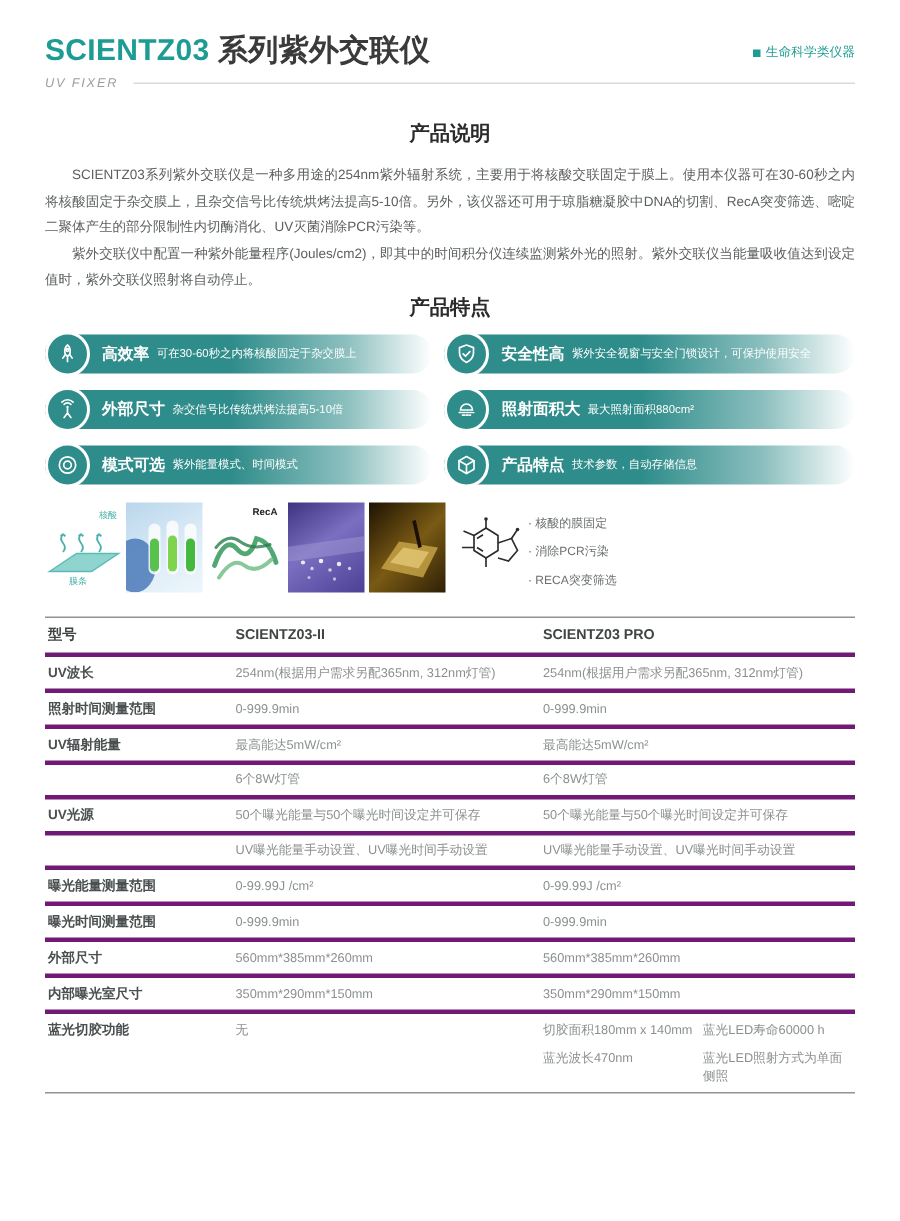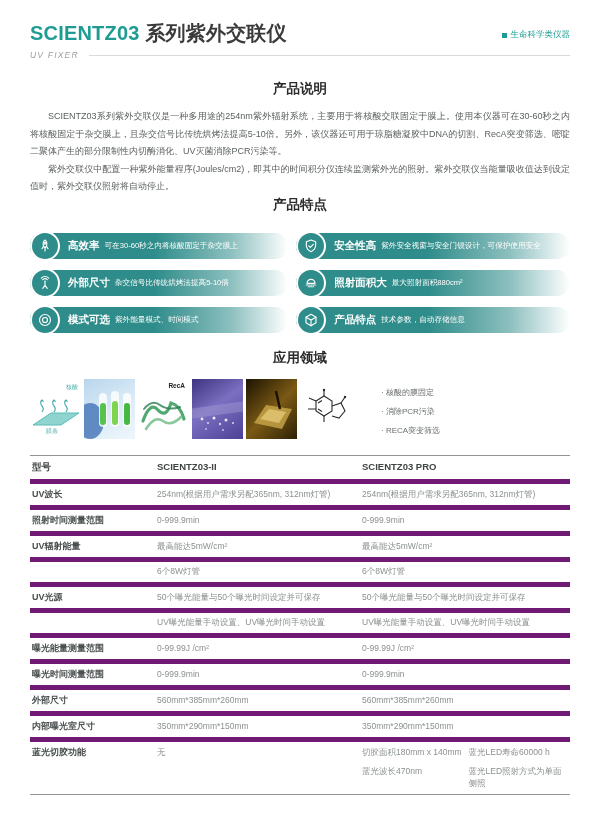--- a/index.html
+++ b/index.html
@@ -18,50 +18,50 @@
   .subtitle-line { flex:1; height:1px; background:#d7dbdb; }
 
   
   .section-title { font-size:13.5px; font-weight:bold; color:#2b2b2b;text-align:center; }
 
   
   .desc-block { margin-top:10px; }
   .para { font-size:9px; color:#5b5f5f; line-height:17.5px; text-align:justify; text-indent:2em; }
 
   
-  .features-grid { margin-top:19px; display:grid; grid-template-columns:1fr 1.06fr; column-gap:8px; row-gap:11px; }
+  .features-grid { margin-top:9px; display:grid; grid-template-columns:1fr 1.06fr; column-gap:8px; row-gap:11px; }
   .pill { position:relative; height:26px; border-radius:13px;
     background:linear-gradient(90deg,#2e8c8a 0%,#2e8c8a 48%,rgba(46,140,138,.55) 78%,rgba(46,140,138,0) 100%);
     display:flex; align-items:center; padding-left:38px; overflow:visible; }
   .pill-icon { position:absolute; left:0; top:-2px; width:30px; height:30px; border:2px solid #fff;
     border-radius:50%; background:#2e8c8a; display:flex; align-items:center; justify-content:center; }
   .pill-icon svg { width:16px; height:16px; stroke:#fff; fill:none; stroke-width:1.7; stroke-linecap:round; stroke-linejoin:round; }
   .pill-label { font-size:10.5px; font-weight:bold; color:#fff; margin-right:5px; white-space:nowrap; }
   .pill-desc { font-size:7.6px; color:#fefefe; white-space:nowrap; overflow:hidden; }
 
   
   .app-row { display:flex; margin-top:12px; }
   .tiles { display:flex; gap:3px; }
   .tile { width:51px; height:60px; position:relative; overflow:hidden; background:#fff; }
   .tile svg { width:100%; height:100%; display:block; }
   .tile-label { position:absolute; font-size:6px; color:#49b0a9; }
-  .bullets { display:flex; gap:14px; margin-left:30px; margin-top:8px; }
+  .bullets { display:flex; gap:14px; margin-left:1px; margin-top:8px; }
   .bullet-col { display:flex; flex-direction:column; gap:8px; }
   .bullet { font-size:8px; color:#6b6f6f; white-space:nowrap; }
   .bullet::before { content:"· "; color:#6b6f6f; }
 
   .t2 { background:linear-gradient(150deg,#b9d6ec 0%,#dcecf7 55%,#eef6fb 100%); }
   .t4 { background:linear-gradient(145deg,#3d3380 0%,#7a6fc0 45%,#4c4096 100%); }
   .t5 { background:linear-gradient(135deg,#1d1303 0%,#7a5a14 52%,#2e2006 100%); }
 
   
   .specs-block { margin-top:16px; }
   .spec-table { margin-top:10px; border-top:1px solid #8f9494; border-bottom:1px solid #8f9494; font-size:8.5px; }
   .spec-row { display:grid; grid-template-columns:125px 205px 1fr; padding:4px 0 4px 2px;
-    border-bottom:5px solid #701a75; align-items:baseline; }
+    border-bottom:3px solid #701a75; align-items:baseline; }
   .spec-row:last-child { border-bottom:none; }
   .spec-head { padding:5px 0 5px 2px; }
   .spec-head .hcell { font-size:9.5px; font-weight:bold; color:#3f4444; }
   .spec-label { font-size:9px; font-weight:bold; color:#4a4f4f; }
   .spec-val { color:#8b9090; }
   .blue-grid { display:grid; grid-template-columns:1.05fr 1fr; row-gap:7px; color:#8b9090; }
 </style>
 </head>
 <body>
 
@@ -154,21 +154,20 @@
             <path d="M12 3.5l7.5 4.3v8.4L12 20.5l-7.5-4.3V7.8z"></path>
             <path d="M4.5 7.8L12 12l7.5-4.2M12 12v8.5"></path>
           </svg>
       </span>
       <span class="pill-label">产品特点</span>
       <span class="pill-desc">技术参数，自动存储信息</span>
     </div>
 
   </div>
 
-  <div class="section-title" style="margin-top:16px;">应用领域</div>
   <div class="app-row">
     <div class="tiles">
 
       <div class="tile">
         <svg viewBox="0 0 51 60">
           <polygon points="3,46 21,34 49,34 31,46" fill="#8fd4cf" stroke="#5bbcb6" stroke-width="1"></polygon>
           <g stroke="#49b0a9" stroke-width="1.2" fill="none">
             <path d="M12 33 q2.5,-3 0,-6 q-2.5,-3 0,-6 l-1.6,1.6 M12 21l1.6 1.6"></path>
             <path d="M24 33 q2.5,-3 0,-6 q-2.5,-3 0,-6 l-1.6,1.6 M24 21l1.6 1.6"></path>
             <path d="M36 33 q2.5,-3 0,-6 q-2.5,-3 0,-6 l-1.6,1.6 M36 21l1.6 1.6"></path>

